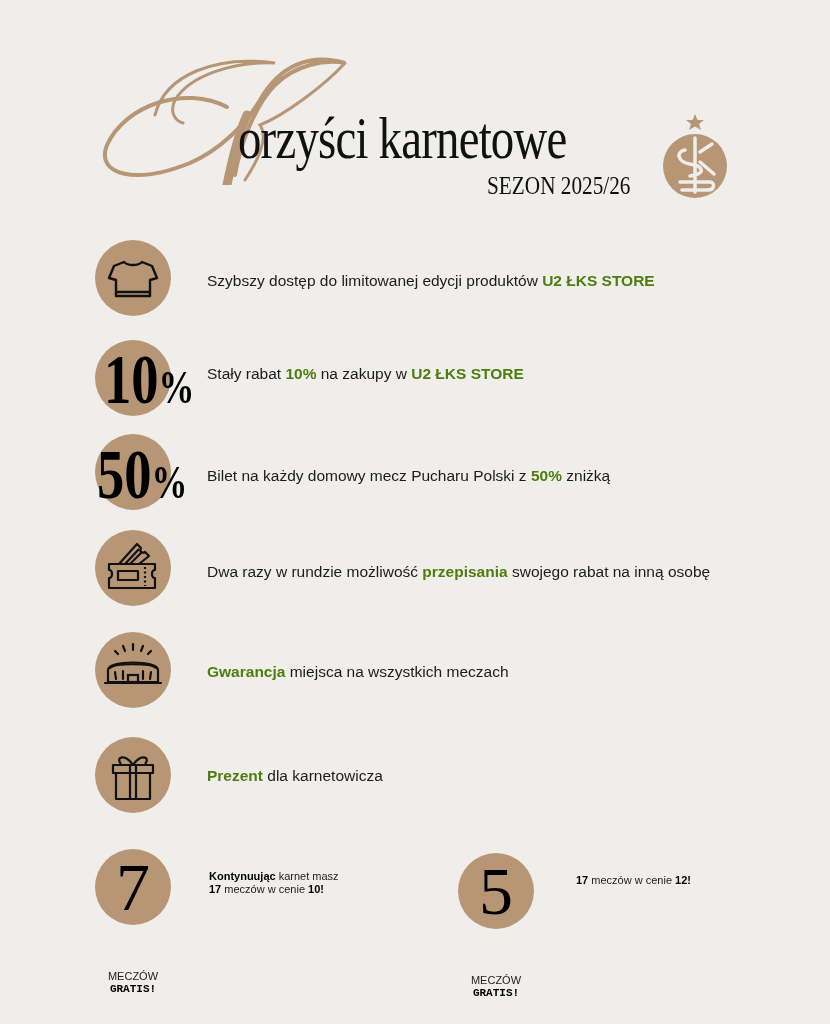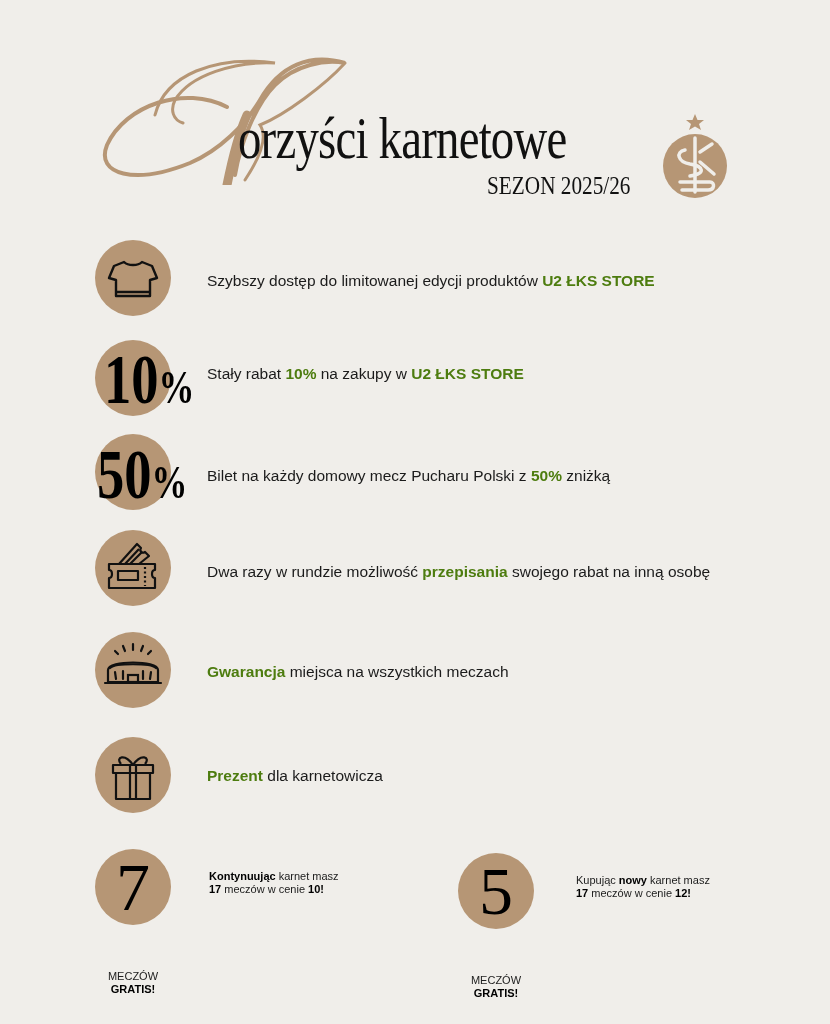--- a/index.html
+++ b/index.html
@@ -33,21 +33,21 @@
     line-height:1; white-space:nowrap; transform:scaleX(0.78); transform-origin:left top;
   }
   .big-num {
     position:absolute; font-family:"Liberation Serif", serif; color:#000; font-size:68px; line-height:1;
     text-align:center; width:76px;
   }
   .gratis {
     position:absolute; width:76px; text-align:center; font-family:"Liberation Sans", sans-serif;
     font-size:11px; line-height:1.2; color:#222;margin-top:36px;
   }
-  .gratis b { display:block; font-weight:bold; color:#000; }
+  .gratis b { display:block; font-weight:bold; color:#000;font-family:Liberation Mono, monospace; }
   .promo-text {
     position:absolute; font-family:"Liberation Sans", sans-serif; font-size:11px; line-height:1.2;
     color:#1b1b1b; white-space:nowrap;
   }
   .promo-text b { font-weight:bold; color:#000; }
 </style>
 </head>
 <body>
 
 <div>
@@ -172,16 +172,15 @@
 </div>
 
 <div>
   <div class="circle" style="left:458px; top:853px;"></div>
   <div class="big-num" style="left:458px; top:857px;">5</div>
   <div class="gratis" style="left:458px; top:938px;">
     <span>MECZÓW</span>
     <b>GRATIS!</b>
   </div>
   <div class="promo-text" style="left:576px; top:874px;">
-    <div><span>Kupując </span><b>nowy</b><span> karnet masz</span></div>
     <div><b>17</b><span> meczów w cenie </span><b>12!</b></div>
   </div>
 </div>
 
 </body></html>

